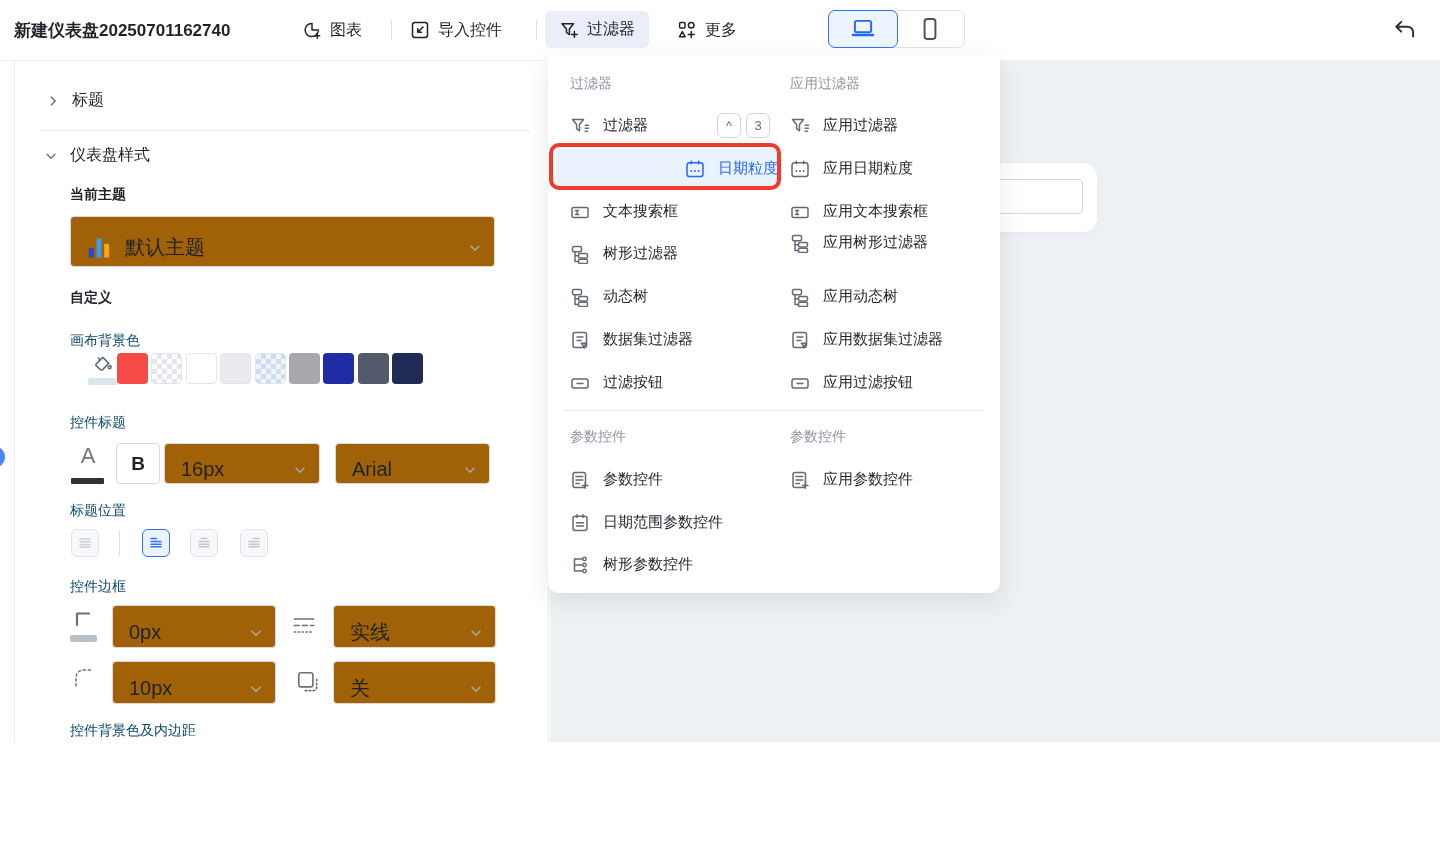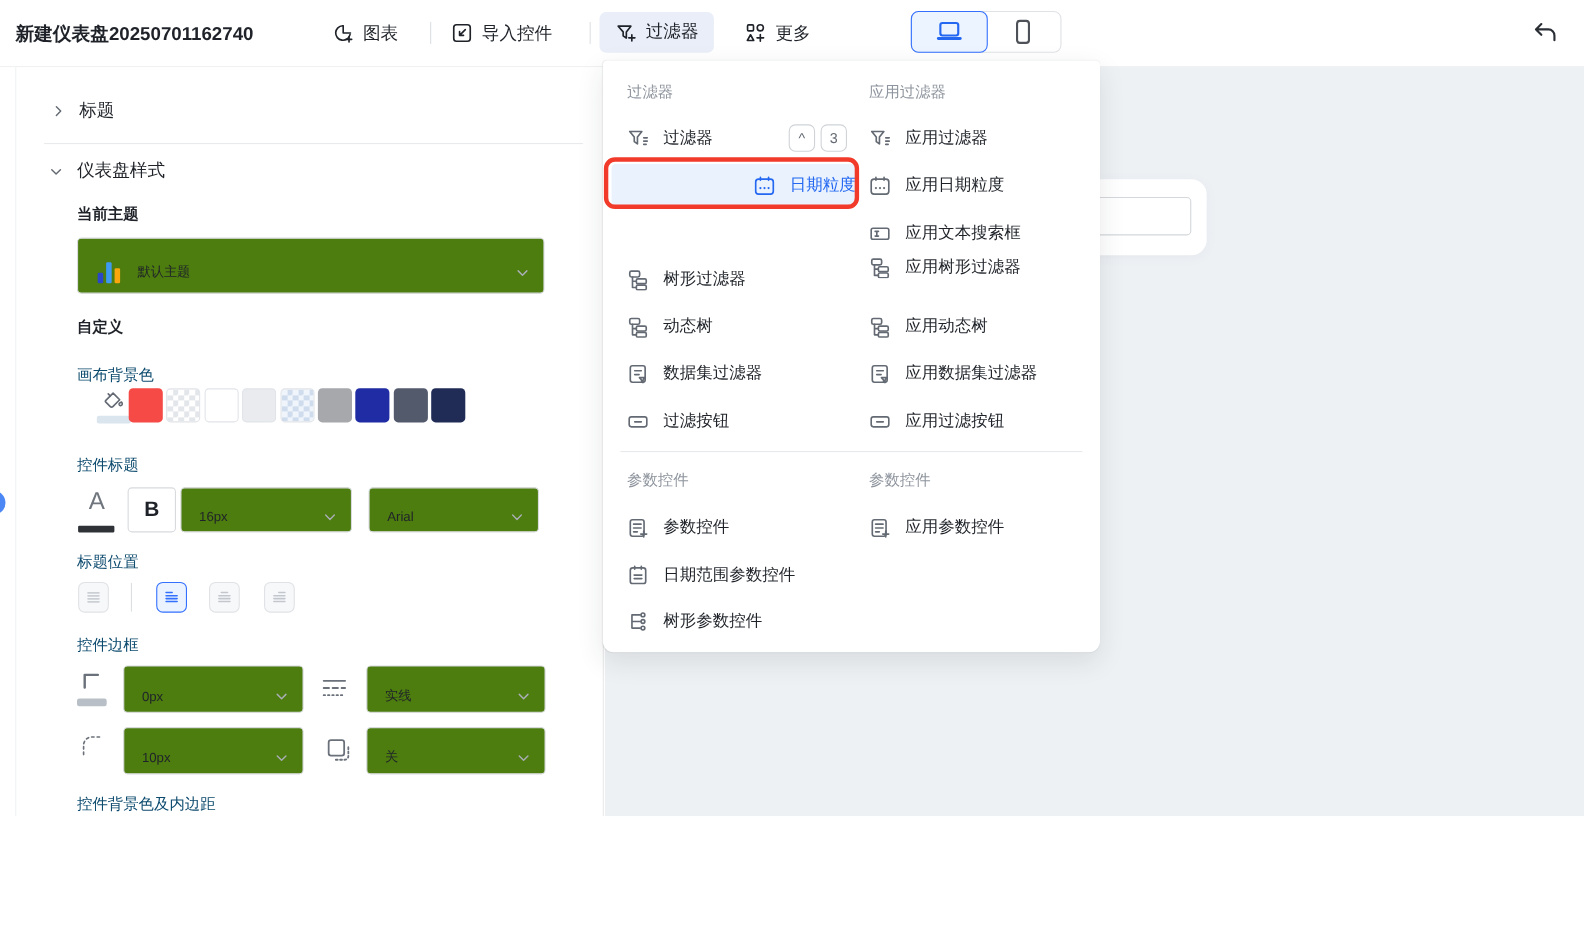--- a/index.html
+++ b/index.html
@@ -26,21 +26,21 @@
   .leftstrip{position:absolute;left:0;top:60px;width:15px;height:791px;background:#fff;border-right:1px solid #ecedef;box-sizing:border-box;}
   .beacon{position:absolute;left:-17px;top:446px;width:22px;height:22px;border:6px solid #4b87f5;background:#dbe7fd;border-radius:50%;box-sizing:border-box;z-index:5;}
 
   
   .sidebar{position:absolute;left:15px;top:60px;width:534px;height:791px;background:#fff;border-right:1px solid #e8eaec;box-sizing:border-box;overflow:hidden;}
   .sec-title{font-size:16px;font-weight:500;color:#1f2329;display:flex;align-items:center;gap:12px;cursor:pointer;}
   .sec-title svg{width:14px;height:14px;color:#646a73;}
   .sub-bold{font-size:14px;font-weight:700;color:#1f2329;}
   .lbl{font-size:14px;color:#0c4a6e;}
   .divider-h{height:1px;background:#e9eaec;}
-  .select{position:absolute;border:1px solid #d8dadd;border-radius:4px;background:#4d7c0f;display:flex;align-items:center;padding:12px 34px 0 16px;font-size:12px;color:#1f2329;box-sizing:border-box;cursor:pointer;}
+  .select{position:absolute;border:1px solid #d8dadd;border-radius:4px;background:#a16207;display:flex;align-items:center;padding:12px 34px 0 16px;font-size:20px;color:#1f2329;box-sizing:border-box;cursor:pointer;}
   .select .chev{position:absolute;right:12px;width:14px;height:14px;color:#a9aeb4;}
   .swatch{position:absolute;width:31px;height:31px;border-radius:4px;box-sizing:border-box;cursor:pointer;}
   .swatch.bordered{border:1px solid #e1e4e8;}
   .checker{background-image:conic-gradient(#e3e6ea 25%,#fff 0 50%,#e3e6ea 0 75%,#fff 0);background-size:10px 10px;}
   .checkerb{background-image:conic-gradient(#cfdcee 25%,#f0f5fb 0 50%,#cfdcee 0 75%,#f0f5fb 0);background-size:10px 10px;}
   .toolbtn{position:absolute;cursor:pointer;}
   .colorbar{position:absolute;border-radius:2px;}
   .bbtn{position:absolute;width:44px;height:41px;border:1px solid #d8dadd;border-radius:4px;background:#fff;display:flex;align-items:center;justify-content:center;font-size:19px;font-weight:700;color:#1f2329;cursor:pointer;box-sizing:border-box;}
   .abtn{position:absolute;width:36px;height:41px;cursor:pointer;}
   .abtn .glyph{position:absolute;left:0;top:0;width:100%;text-align:center;font-size:22px;color:#70767d;}
@@ -433,20 +433,26 @@
         <span class="kbd">3</span>
       </span>
     </div>
     <div class="mrow sel" style="left:8px;top:94px;width:222px;height:39px;padding-left:14px">
       <svg class="ic">
           <use href="#i-cal"></use>
         </svg>
       <span>日期粒度</span>
     </div>
     <div class="redbox"></div>
+    <div class="mrow" style="left:0;top:135px;width:236px;padding-left:22px">
+      <svg class="ic">
+          <use href="#i-textbox"></use>
+        </svg>
+      <span>文本搜索框</span>
+    </div>
     <div class="mrow" style="left:0;top:177px;width:236px;padding-left:22px">
       <svg class="ic">
           <use href="#i-tree"></use>
         </svg>
       <span>树形过滤器</span>
     </div>
     <div class="mrow" style="left:0;top:220px;width:236px;padding-left:22px">
       <svg class="ic">
           <use href="#i-tree"></use>
         </svg>

